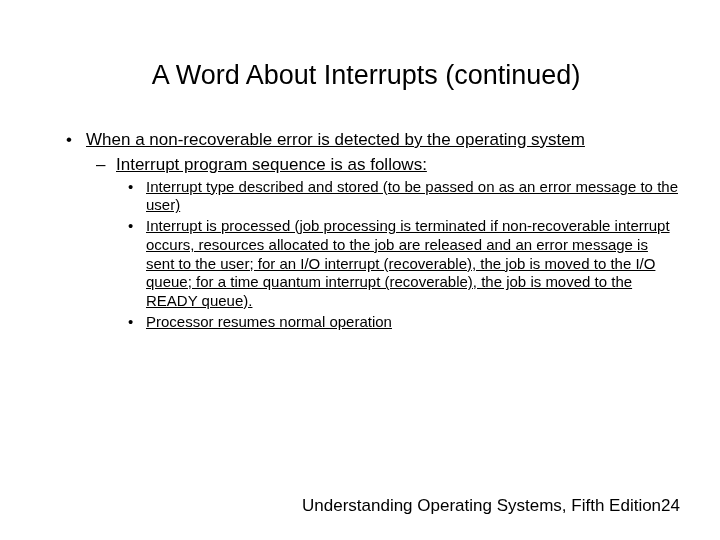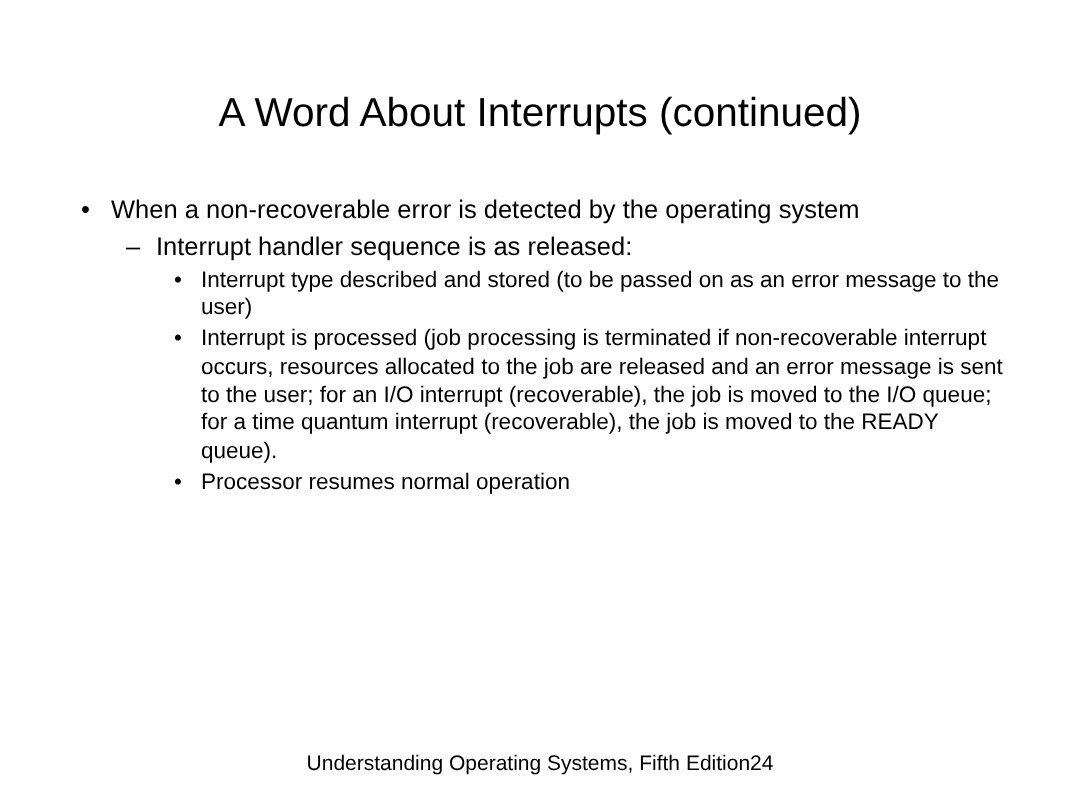--- a/index.html
+++ b/index.html
@@ -7,32 +7,34 @@
     width: 720px;
     height: 540px;
     background: #fff;
     font-family: Arial, Helvetica, sans-serif;
     color: #000;
     position: relative;
     overflow: hidden;
   }
   .slide {
     padding: 60px 40px 0 40px;
+    margin-left: 12px;
   }
   .title {
     font-size: 27px;
     text-align: center;
     font-weight: normal;
     margin-bottom: 38px;
   }
   ul { list-style: none; }
   .lvl1 {
     font-size: 17px;
     line-height: 1.25;
     padding-left: 34px;
+    text-decoration: underline;
   }
   .lvl1 > li::before {
     content: "•";
     position: absolute;
     margin-left: -20px;
   }
   .lvl1 > li { position: relative; margin-bottom: 6px; }
   .lvl2 {
     font-size: 17px;
     padding-left: 30px;
@@ -54,36 +56,36 @@
     position: absolute;
     margin-left: -18px;
   }
   .lvl3 > li { position: relative; margin-bottom: 2px; }
   .footer {
     position: absolute;
     bottom: 24px;
     left: 40px;
     right: 40px;
     display: flex;
-    justify-content: center;
-    font-size: 14px;
+    justify-content: flex-end;
+    font-size: 17px;
   }
 </style>
 </head>
 <body>
 
 <div class="slide">
   <h1 class="title">A Word About Interrupts (continued)</h1>
 
   <ul class="lvl1">
     <li>
       <span>When a non-recoverable error is detected by the operating system</span>
       <ul class="lvl2">
         <li>
-          <span>Interrupt handler sequence is as released:</span>
+          <span>Interrupt program sequence is as follows:</span>
           <ul class="lvl3">
             <li><span>Interrupt type described and stored (to be passed on as an error message to the user)</span></li>
             <li><span>Interrupt is processed (job processing is terminated if non-recoverable interrupt occurs, resources allocated to the job are released and an error message is sent to the user; for an I/O interrupt (recoverable), the job is moved to the I/O queue; for a time quantum interrupt (recoverable), the job is moved to the READY queue).</span></li>
             <li><span>Processor resumes normal operation</span></li>
           </ul>
         </li>
       </ul>
     </li>
   </ul>
 </div>

